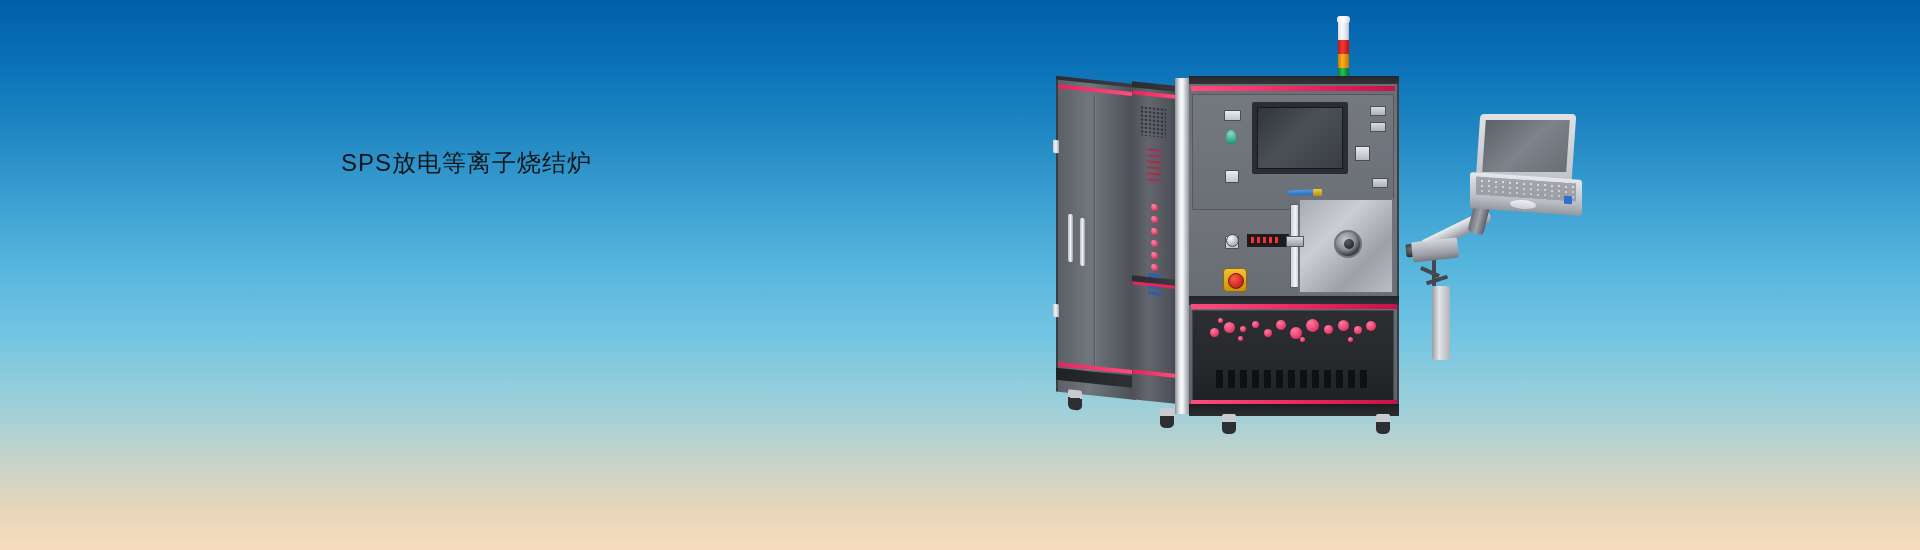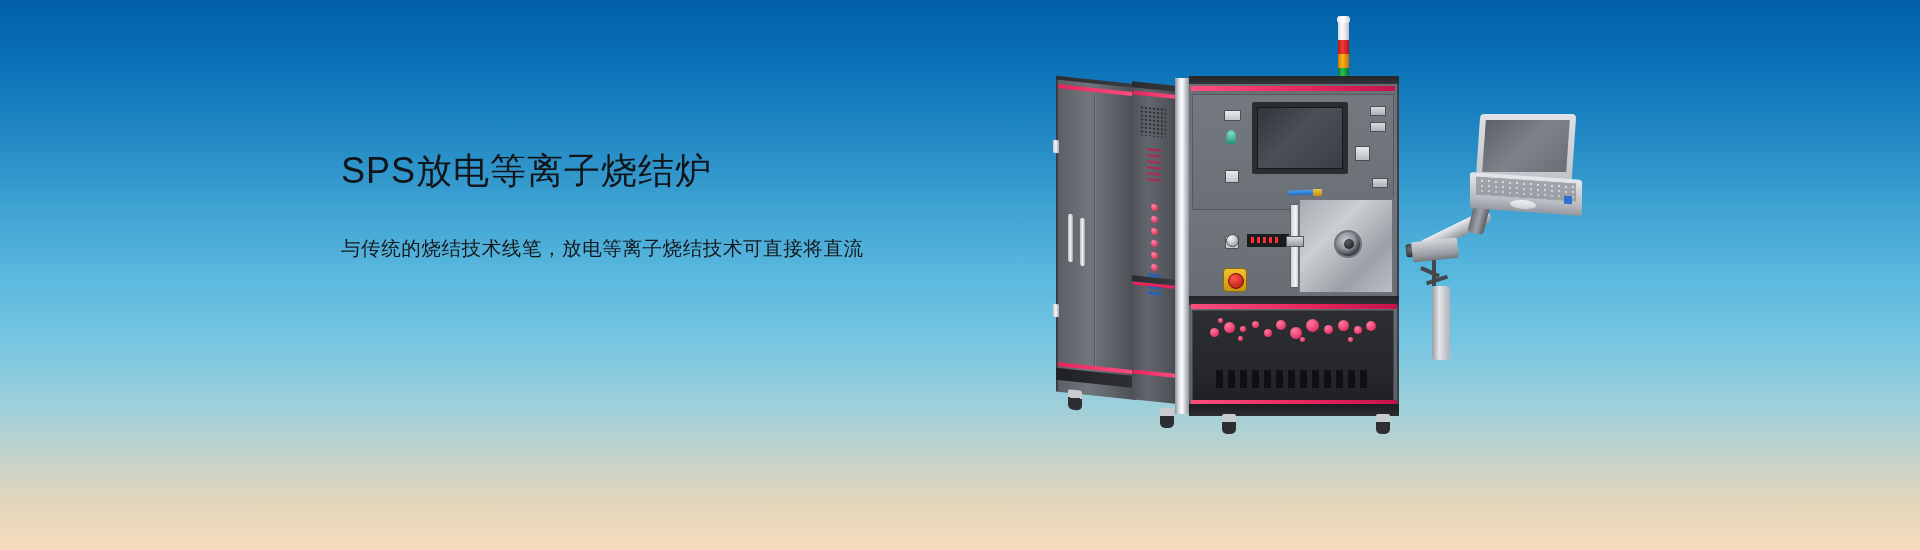--- a/index.html
+++ b/index.html
@@ -28,21 +28,21 @@
   }
 
   
   .text-block {
     position: absolute;
     left: 341px;
     top: 148px;
     width: 620px;
   }
   .banner-title {
-    font-size: 36px;
+    font-size: 24px;
     font-weight: 400;
     color: #111418;
     letter-spacing: 1px;
     line-height: 1.25;
     margin: 0 0 38px 0;
     white-space: nowrap;
   }
   .banner-para {
     font-size: 19.5px;
     font-weight: 400;
@@ -467,21 +467,20 @@
     background: #44474d; font-style: normal;
   }
 </style>
 </head>
 <body>
 
 <div id="banner">
 
   <div class="text-block">
     <h1 class="banner-title">SPS放电等离子烧结炉</h1>
-    <p class="banner-para">与传统的烧结技术线笔，放电等离子烧结技术可直接将直流</p>
   </div>
 
   <div id="machine">
 
     <div class="tower-pole"></div>
     <div class="tower-cap"></div>
     <div class="tower-seg seg-red"></div>
     <div class="tower-seg seg-amber"></div>
     <div class="tower-seg seg-green"></div>
     <div class="tower-base"></div>

